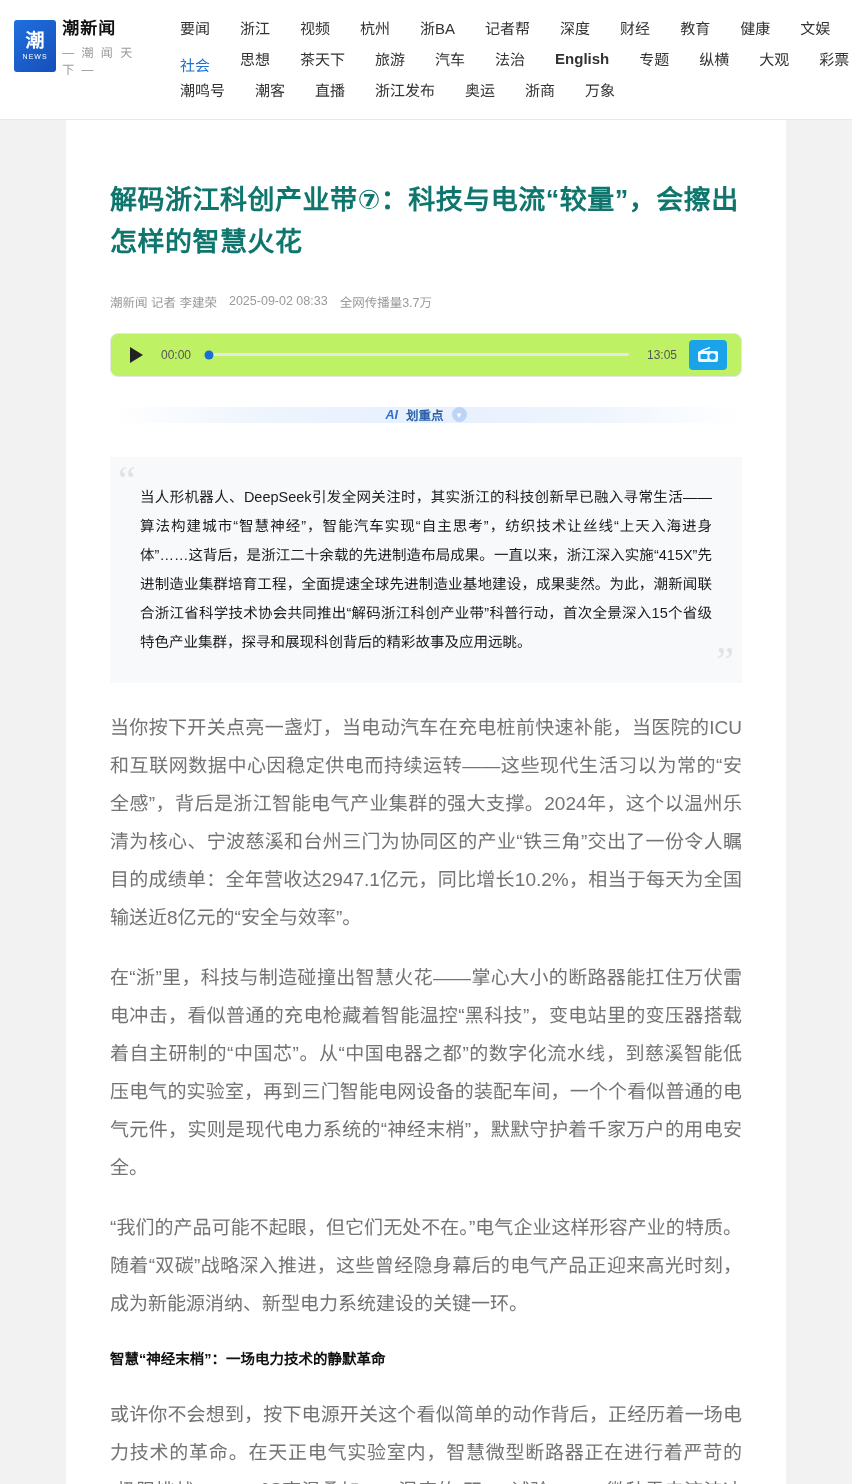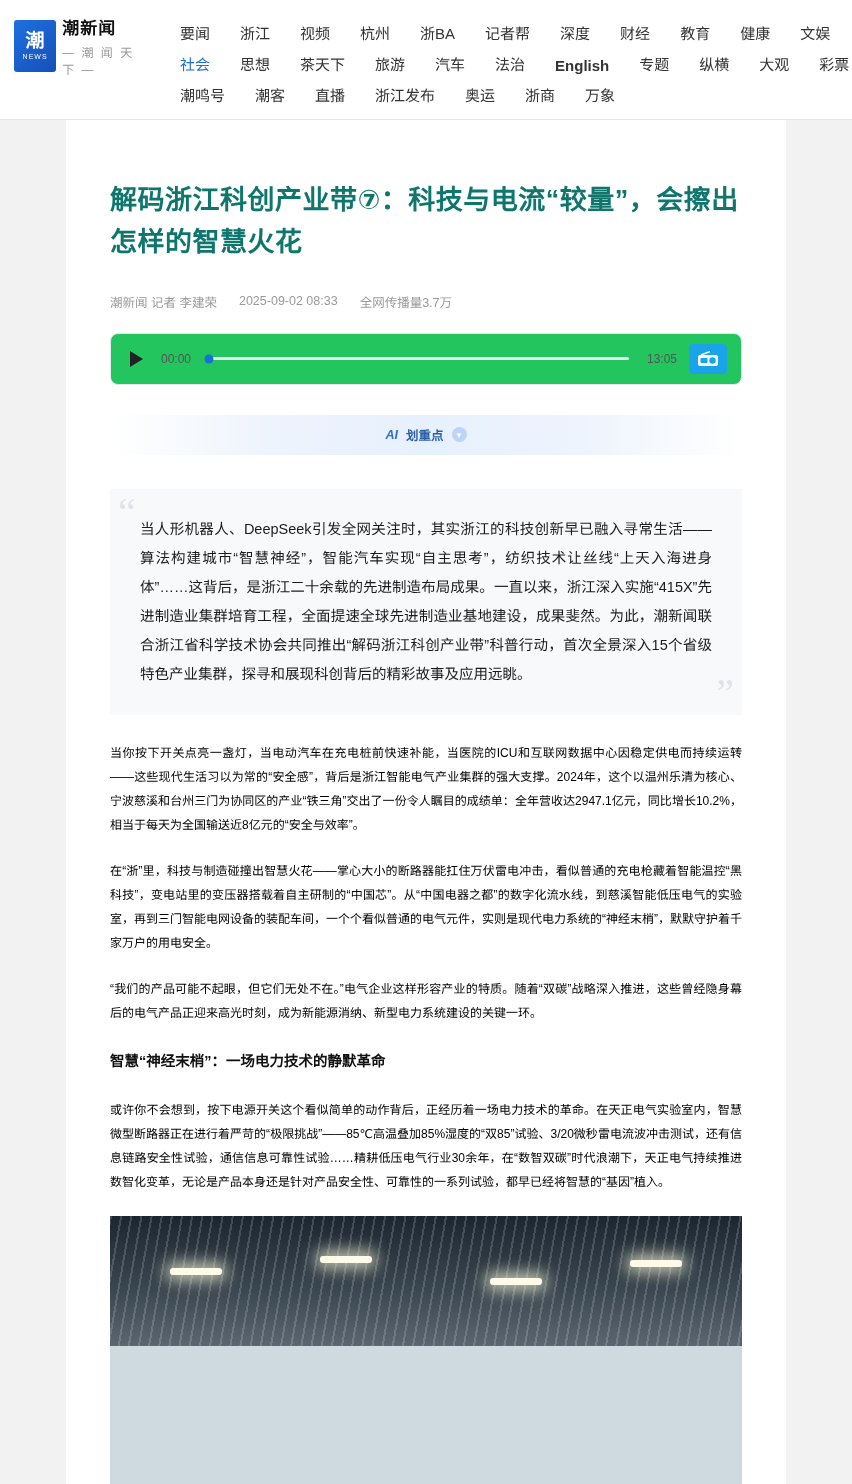--- a/index.html
+++ b/index.html
@@ -47,21 +47,21 @@
   .logo-text { display: flex; flex-direction: column; justify-content: center; }
   .logo-title { font-size: 17px; font-weight: bold; color: #111; letter-spacing: 1px; }
   .logo-slogan { font-size: 12px; color: #999; letter-spacing: 2px; margin-top: 4px; }
 
   .nav {
     flex: 1;
     padding: 12px 0 0 28px;
   }
   .nav-row {
     display: flex;
-    align-items: flex-end;
+    align-items: center;
     gap: 30px;
     height: 31px;
     white-space: nowrap;
   }
   .nav-item {
     font-size: 15px;
     color: #333;
     cursor: pointer;
   }
   .nav-item.accent { color: #1a6fd4; margin-top: 12px; }
@@ -86,36 +86,36 @@
     font-size: 27px;
     line-height: 1.55;
     color: #0f766e;
     font-weight: bold;
     margin: 0 0 28px 0;
     letter-spacing: .5px;
   }
   .meta {
     display: flex;
     align-items: center;
-    gap: 22px;
+    gap: 12px;
     font-size: 12.5px;
     color: #9a9a9a;
     margin-bottom: 22px;
   }
 
   
   .audio-bar {
     border: 1px solid #e3e6ea;
     border-radius: 8px;
-    height: 52px;
+    height: 44px;
     display: flex;
     align-items: center;
     padding: 0 14px 0 10px;
     gap: 12px;
-    background: #22c55e;
+    background: #bef264;
     margin-bottom: 30px;
   }
   .play-btn {
     width: 28px; height: 28px;
     display: flex; align-items: center; justify-content: center;
     cursor: pointer;
   }
   .play-btn svg { display:block; }
   .time { font-size: 12px; color: #555; font-family: "Liberation Sans", sans-serif; }
   .track {
@@ -143,21 +143,21 @@
 
   
   .ai-wrap {
     display: flex;
     justify-content: center;
     margin: 10px 0 34px 0;
   }
   .ai-pill {
     width: 100%;
     max-width: 640px;
-    height: 40px;
+    height: 16px;
     border-radius: 15px;
     background: linear-gradient(90deg,#ffffff 0%,#eef4fd 25%,#e7f0fd 50%,#eef4fd 75%,#ffffff 100%);
     display: flex;
     align-items: center;
     justify-content: center;
     gap: 8px;
     font-size: 12.5px;
     color: #2b5fa8;
     font-weight: bold;
     cursor: pointer;
@@ -184,23 +184,23 @@
     position: absolute;
     font-size: 40px;
     color: #dfe3e8;
     font-family: "Liberation Serif", serif;
     line-height: 1;
   }
   .quote-mark.tl { left: 8px; top: 4px; }
   .quote-mark.br { right: 8px; bottom: 2px; }
 
   p.body {
-    font-size: 12px;
+    font-size: 19px;
     line-height: 2.0;
-    color: #000000;
+    color: #737373;
     margin: 0 0 22px 0;
     text-align: justify;
   }
   h2.sub {
     font-size: 14.5px;
     font-weight: bold;
     color: #111;
     margin: 16px 0 22px 0;
     line-height: 2.0;
   }

